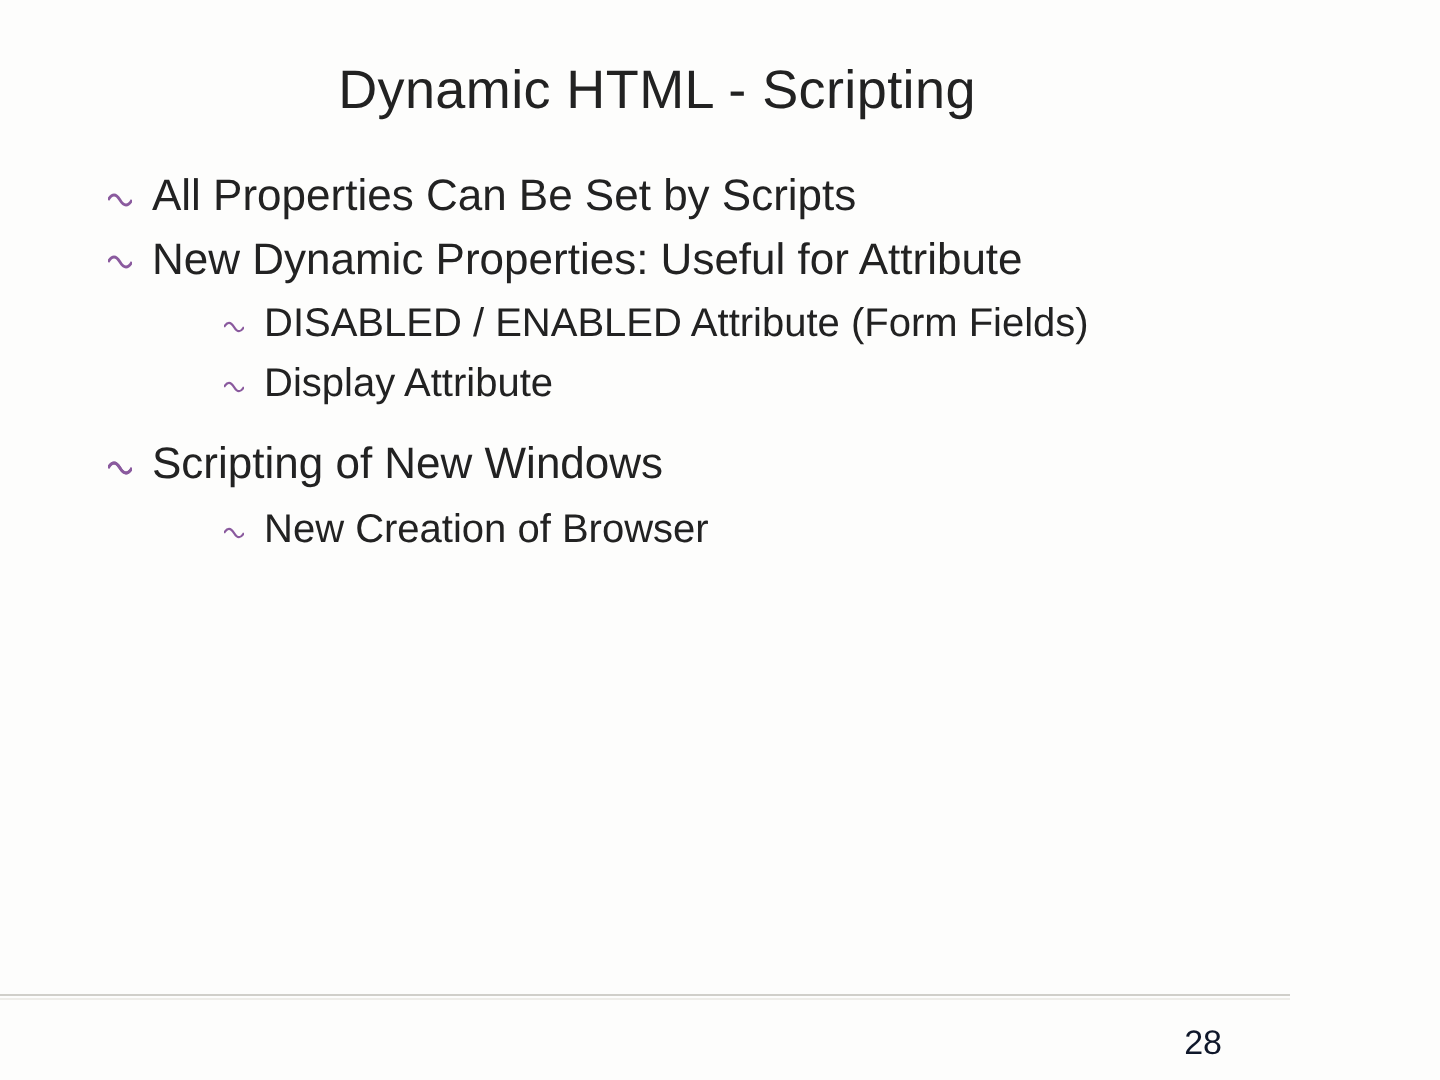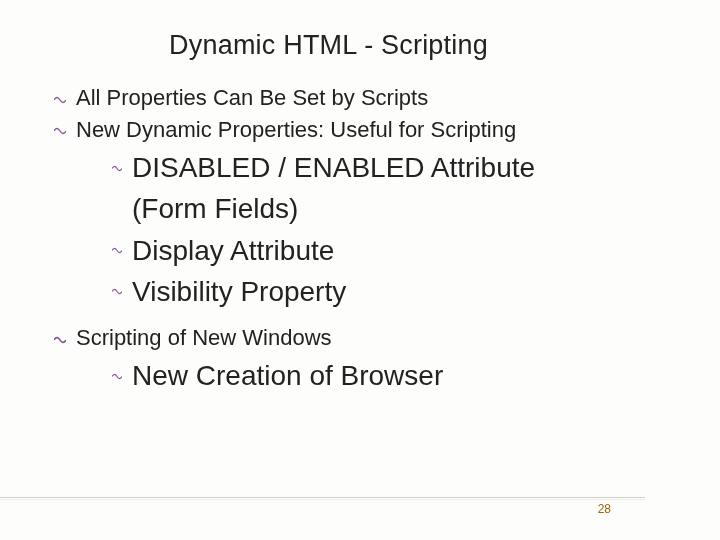--- a/index.html
+++ b/index.html
@@ -38,21 +38,21 @@
     margin: 2px 0;
     padding-left: 22px;
     position: relative;
   }
   ul.lvl2 {
     list-style: none;
     padding: 0;
     margin: 4px 0 10px 36px;
   }
   ul.lvl2 > li {
-    font-size: 28px;
+    font-size: 20px;
     line-height: 1.45;
     margin: 1px 0;
     padding-left: 20px;
     position: relative;
   }
   .bullet {
     position: absolute;
     left: 0;
     top: 0.58em;
     display: inline-block;
@@ -70,23 +70,23 @@
     position: absolute;
     left: 0;
     right: 0;
     bottom: 40px;
     height: 0;
     border-top: 1px solid #eeede9;
   }
   .page-num {
     position: absolute;
     right: 34px;
-    bottom: 24px;
-    font-size: 12px;
-    color: #a16207;
+    bottom: 8px;
+    font-size: 17px;
+    color: #0f172a;
   }
 </style>
 </head>
 <body>
 
 <div class="slide">
 
   <h1 class="title">Dynamic HTML - Scripting</h1>
 
   <ul class="lvl1">
@@ -99,46 +99,38 @@
       </span>
       <span>All Properties Can Be Set by Scripts</span>
     </li>
 
     <li>
       <span class="bullet">
         <svg width="12" height="8" viewBox="0 0 12 8">
             <path d="M0 4 Q3 -1 6 4 Q9 9 12 4" fill="none" stroke="#8a5a9e" stroke-width="1.4"></path>
           </svg>
       </span>
-      <span>New Dynamic Properties: Useful for Scripting</span>
+      <span>New Dynamic Properties: Useful for Attribute</span>
 
       <ul class="lvl2">
         <li>
           <span class="bullet">
             <svg width="10" height="7" viewBox="0 0 12 8">
                 <path d="M0 4 Q3 -1 6 4 Q9 9 12 4" fill="none" stroke="#8a5a9e" stroke-width="1.4"></path>
               </svg>
           </span>
           <span>DISABLED / ENABLED Attribute (Form Fields)</span>
         </li>
         <li>
           <span class="bullet">
             <svg width="10" height="7" viewBox="0 0 12 8">
                 <path d="M0 4 Q3 -1 6 4 Q9 9 12 4" fill="none" stroke="#8a5a9e" stroke-width="1.4"></path>
               </svg>
           </span>
           <span>Display Attribute</span>
-        </li>
-        <li>
-          <span class="bullet">
-            <svg width="10" height="7" viewBox="0 0 12 8">
-                <path d="M0 4 Q3 -1 6 4 Q9 9 12 4" fill="none" stroke="#8a5a9e" stroke-width="1.4"></path>
-              </svg>
-          </span>
-          <span>Visibility Property</span>
         </li>
       </ul>
     </li>
 
     <li>
       <span class="bullet">
         <svg width="12" height="8" viewBox="0 0 12 8">
             <path d="M0 4 Q3 -1 6 4 Q9 9 12 4" fill="none" stroke="#8a5a9e" stroke-width="1.4"></path>
           </svg>
       </span>

